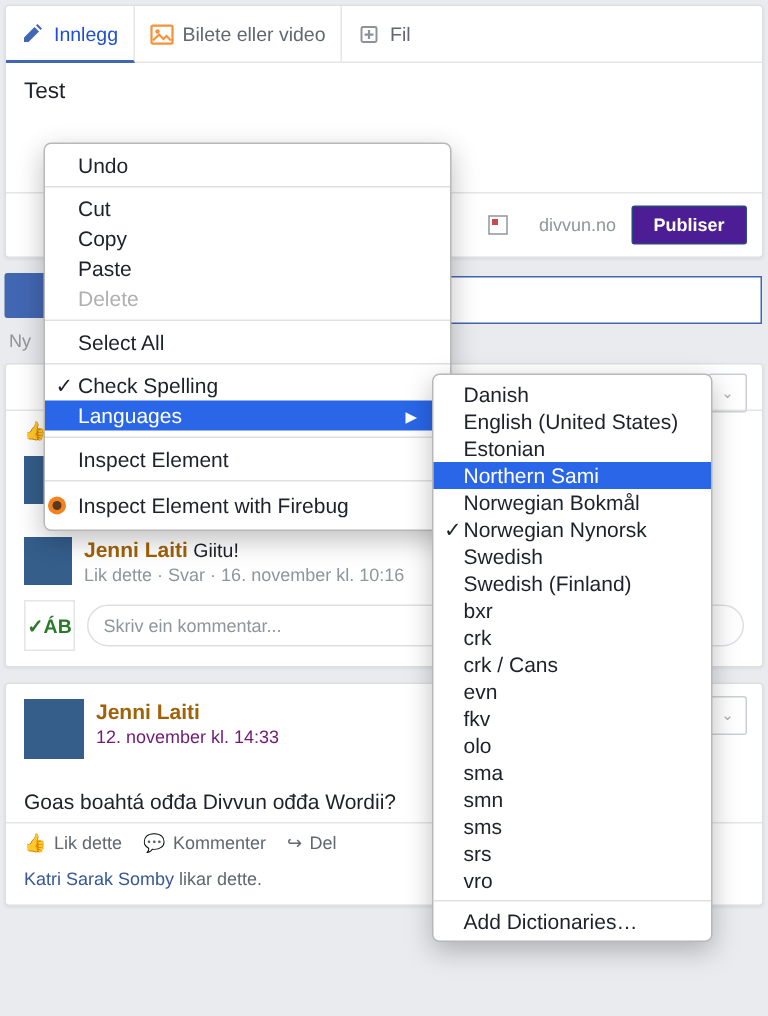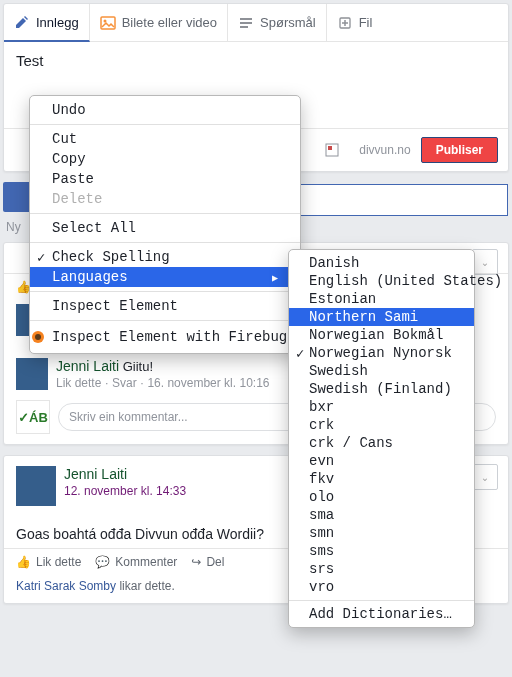--- a/index.html
+++ b/index.html
@@ -1,49 +1,49 @@
 <!DOCTYPE html>
 <html><head>
 <meta charset="utf-8">
 <style>
 html,body{margin:0;padding:0;font-family:Helvetica,Arial,sans-serif;font-size:13px;color:#1d2129;background:#e9ebee;width:512px;height:677px;overflow:hidden}
 .card{background:#fff;border:1px solid #dddfe2;border-radius:3px;margin:3px 3px 10px;box-shadow:0 1px 2px rgba(0,0,0,.05)}
 .composer{padding:0}
 .tabs{display:flex;border-bottom:1px solid #e5e5e5}
 .tab{display:flex;align-items:center;gap:6px;padding:10px 10px;color:#616770;cursor:pointer;border-right:1px solid #e5e5e5}
-.tab.active{color:#0f172a;border-bottom:2px solid #4267b2;margin-bottom:-1px}
+.tab.active{color:#1d4ed8;border-bottom:2px solid #4267b2;margin-bottom:-1px}
 .tab .icon{width:16px;height:16px;display:inline-block}
 .composer-body{padding:10px 12px 6px;min-height:70px;font-size:15px;color:#1d2129}
 .composer-foot{display:flex;justify-content:flex-end;align-items:center;gap:10px;padding:8px 10px;border-top:1px solid #e5e5e5}
 .divvun{display:flex;align-items:flex-start;gap:20px;color:#90949c;font-size:12px}
-.btn-publish{background:#ef4444;color:#fff;border:1px solid #29487d;border-radius:2px;padding:5px 14px;font-weight:bold;font-size:12px;cursor:pointer}
+.btn-publish{background:#4c1d95;color:#fff;border:1px solid #29487d;border-radius:2px;padding:5px 14px;font-weight:bold;font-size:12px;cursor:pointer}
 .bluebar{background:#4267b2;color:#fff;border:none;border-radius:2px;padding:7px 10px;margin:0 3px 6px;width:32px;height:30px}
 .nyk{color:#90949c;font-size:12px;margin:2px 6px 8px}
 .post{padding:10px 12px 0}
 .post-head{display:flex;gap:8px}
 .avatar{width:40px;height:40px;border-radius:0;background:#355e8b}
-.pname{color:#14532d;font-weight:normal;font-size:14px}
+.pname{color:#a16207;font-weight:bold;font-size:14px}
 .ptime{color:#701a75;font-size:12px;margin-top:2px}
 .ptext{margin:20px 0 6px;font-size:14px}
 .actions{display:flex;gap:14px;border-top:1px solid #e5e5e5;padding:6px 12px;color:#616770;font-size:12px}
 .actions .ai{display:flex;align-items:center;gap:5px;cursor:pointer}
 .subline{color:#616770;font-size:12px;padding:4px 12px 10px}
 .subline a{color:#365899;text-decoration:none}
 .feed-comment{display:flex;gap:8px;padding:4px 12px 4px}
 .av-sm{width:32px;height:32px;background:#355e8b}
 .cline{font-size:13px}
 .cmeta{color:#90949c;font-size:12px;margin-top:2px}
 .commentbox{display:flex;gap:8px;padding:6px 12px 10px;align-items:center}
 .ab{width:32px;height:32px;background:#fff;border:1px solid #e5e5e5;display:flex;align-items:center;justify-content:center;font-weight:bold;color:#2a7a2a}
 .cinput{flex:1;border:1px solid #dddfe2;border-radius:14px;padding:6px 10px;color:#90949c;font-size:12px}
 .chev{width:24px;height:24px;border:1px solid #ccd0d5;border-radius:2px;display:flex;align-items:center;justify-content:center;color:#aaa;font-size:10px;cursor:pointer;position:absolute;right:10px}
 .rel{position:relative}
 
 
-.ctx{position:absolute;background:#fff;border:1px solid #b8b8b8;border-radius:5px;box-shadow:0 6px 18px rgba(0,0,0,.25);font-family:Liberation Mono, monospace;font-size:14px;padding:4px 0;z-index:50}
+.ctx{position:absolute;background:#fff;border:1px solid #b8b8b8;border-radius:5px;box-shadow:0 6px 18px rgba(0,0,0,.25);font-family:Liberation Sans, sans-serif;font-size:14px;padding:4px 0;z-index:50}
 .ctx1{left:29px;top:95px;width:270px}
 .ctx .mi{padding:2px 22px;white-space:nowrap;cursor:default}
 .ctx .mi.dis{color:#b0b0b0}
 .ctx .sep{height:1px;background:#e0e0e0;margin:4px 0}
 .ctx .mi.sel{background:#2a66e8;color:#fff}
 .ctx .chk::before{content:"✓";position:absolute;left:7px}
 .ctx .sub::after{content:"▶";float:right;font-size:10px;margin-top:3px}
 .ctx .fb{display:flex;align-items:flex-start;gap:6px;padding:4px 0}
 .ctx2{left:288px;top:249px;width:185px}
 .ctx2 .mi{padding:1px 20px}
@@ -60,28 +60,20 @@
           </svg></span>
       <span>Innlegg</span>
     </div>
     <div class="tab">
       <span class="icon"><svg viewBox="0 0 16 16">
             <rect x="1" y="2" width="14" height="12" rx="1" fill="none" stroke="#f7923b" stroke-width="1.5"></rect>
             <circle cx="5" cy="6" r="1.5" fill="#f7923b"></circle>
             <path d="M2 12l4-4 3 3 2-2 3 3" fill="none" stroke="#f7923b" stroke-width="1.5"></path>
           </svg></span>
       <span>Bilete eller video</span>
-    </div>
-    <div class="tab">
-      <span class="icon"><svg viewBox="0 0 16 16">
-            <rect x="2" y="3" width="12" height="2" fill="#8e9197"></rect>
-            <rect x="2" y="7" width="12" height="2" fill="#8e9197"></rect>
-            <rect x="2" y="11" width="8" height="2" fill="#8e9197"></rect>
-          </svg></span>
-      <span>Spørsmål</span>
     </div>
     <div class="tab" style="border-right:none">
       <span class="icon"><svg viewBox="0 0 16 16">
             <rect x="3" y="3" width="10" height="10" rx="1" fill="none" stroke="#8e9197" stroke-width="1.3"></rect>
             <path d="M8 5v6M5 8h6" stroke="#8e9197" stroke-width="1.5"></path>
           </svg></span>
       <span>Fil</span>
     </div>
   </div>
   <div class="composer-body">Test</div>

